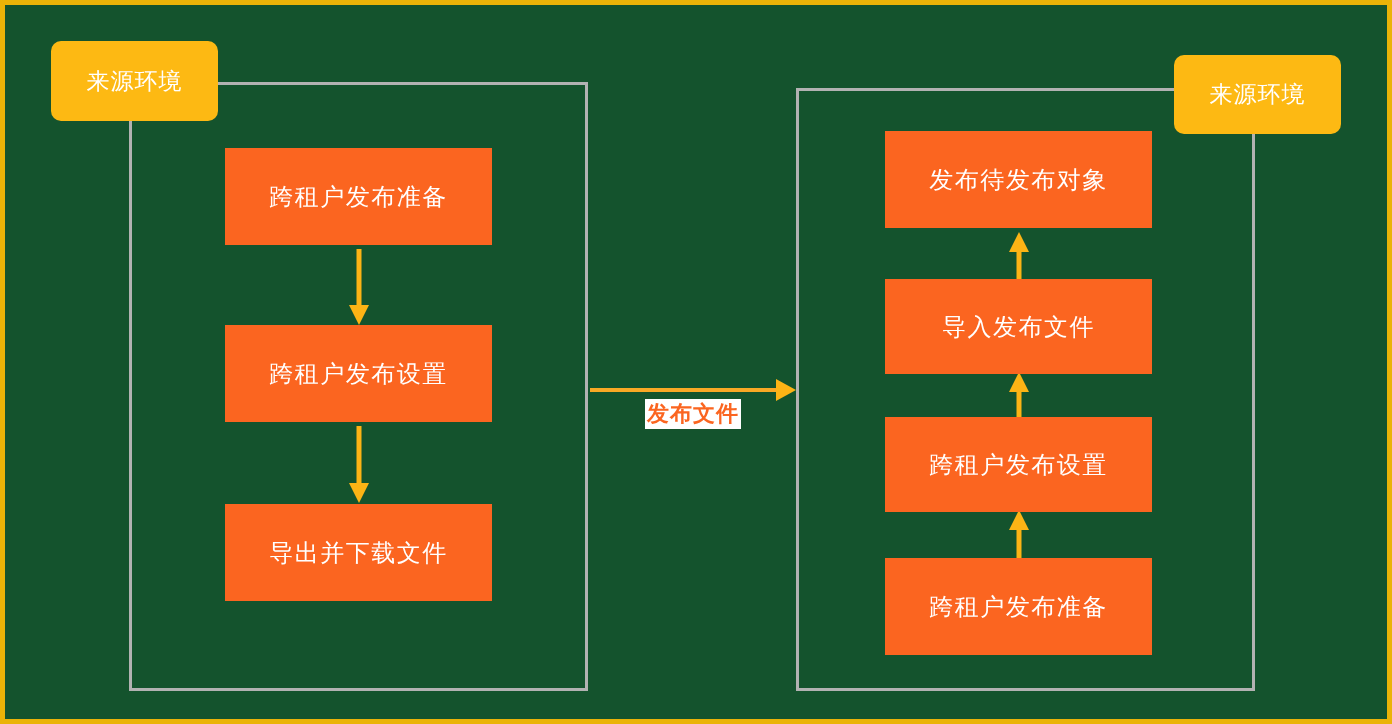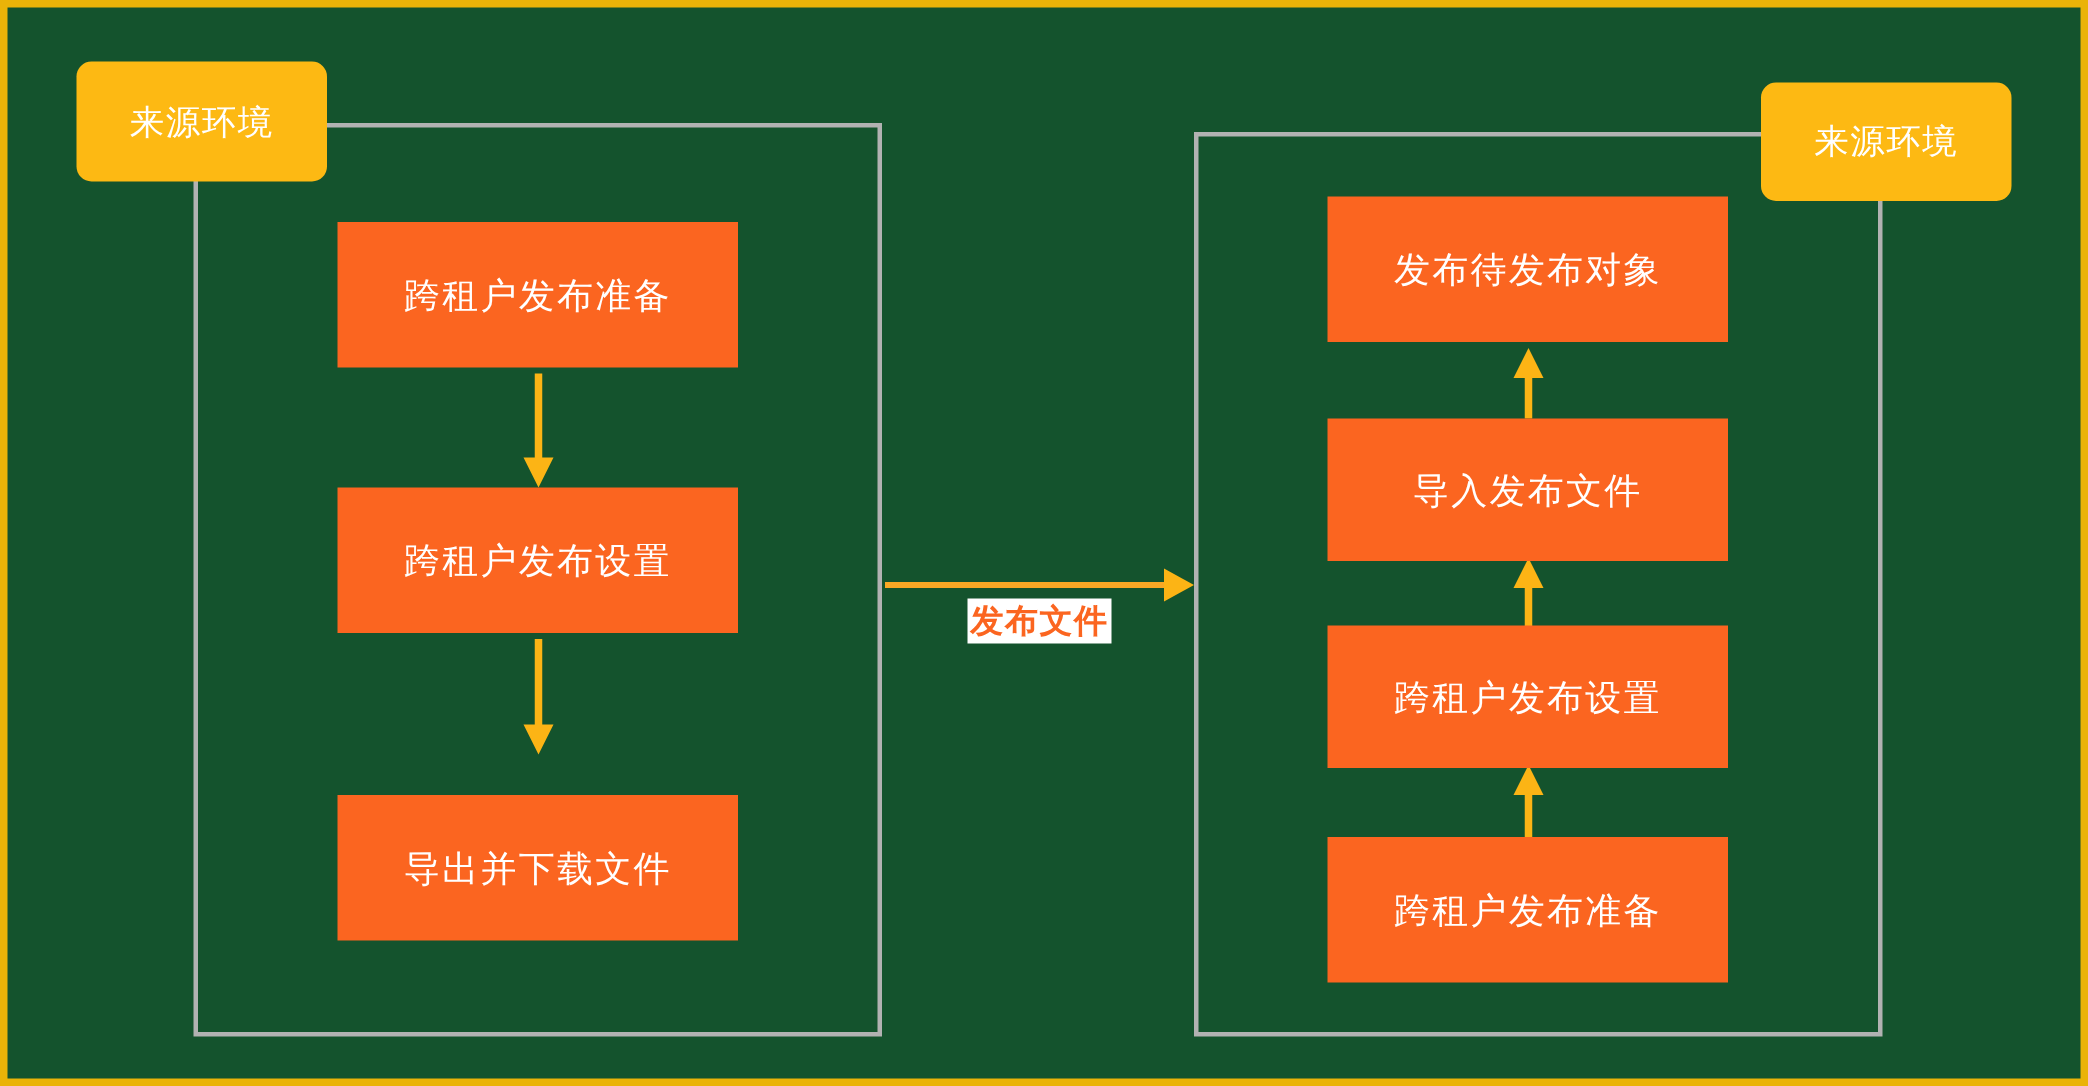--- a/index.html
+++ b/index.html
@@ -126,21 +126,21 @@
       <div class="head"></div>
     </div>
 
     <div class="step-box" style="left:220px;top:320px;width:267px;height:97px;">跨租户发布设置</div>
 
     <div class="v-arrow down" style="left:344px;top:421px;width:20px;height:77px;">
       <div class="stem"></div>
       <div class="head"></div>
     </div>
 
-    <div class="step-box" style="left:220px;top:499px;width:267px;height:97px;margin-top:26px;">导出并下载文件</div>
+    <div class="step-box" style="left:220px;top:499px;width:267px;height:97px;">导出并下载文件</div>
 
     <div class="h-arrow" style="left:585px;top:368px;width:206px;height:34px;">
       <div class="stem" style="left:0;right:18px;"></div>
       <div class="head"></div>
       <div class="caption">发布文件</div>
     </div>
 
     <div class="group-box" style="left:791px;top:83px;width:459px;height:603px;"></div>
 
     <div class="env-label" style="left:1169px;top:50px;width:167px;height:79px;">来源环境</div>

